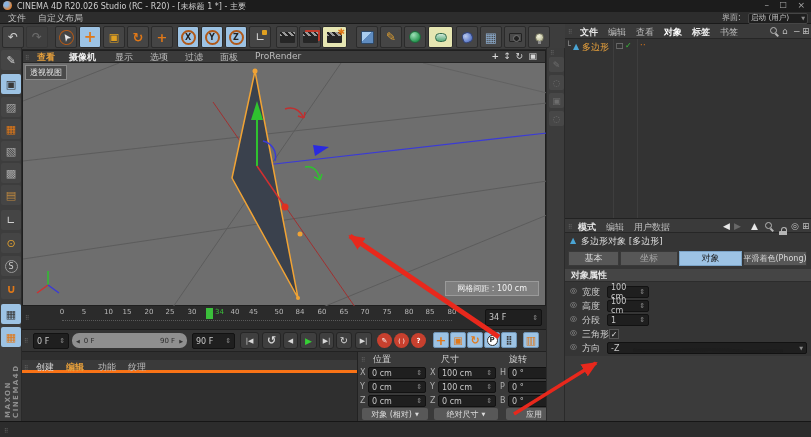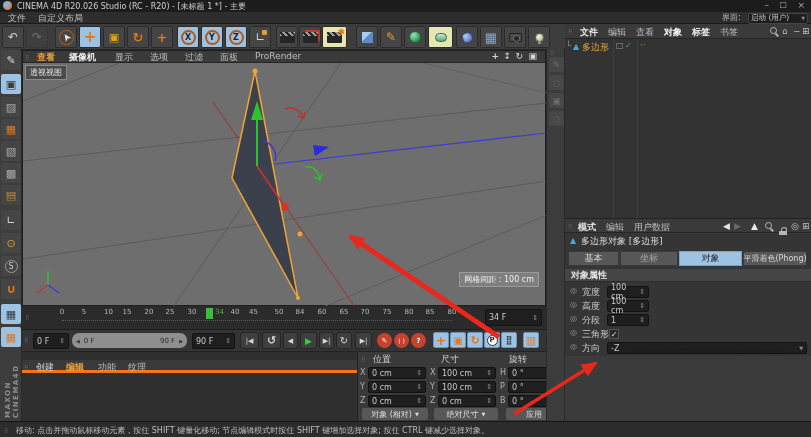--- a/index.html
+++ b/index.html
@@ -217,21 +217,21 @@
       <circle cx="232" cy="8" r="2.5" fill="#f0a335"></circle>
       <circle cx="275" cy="235" r="2" fill="#f0a335"></circle>
       <path d="M240,78 A16,16 0 0 1 252,98" stroke="#3a3ad8" stroke-width="1.5" fill="none"></path>
       <path d="M262,46 Q274,42 281,55 M281,55 l-6,-2 m6,2 l1,-6" stroke="#c03030" stroke-width="1.5" fill="none"></path>
       <path d="M282,104 Q294,102 297,117 M297,117 l-6,-3 m6,3 l2,-6" stroke="#2fc22f" stroke-width="1.5" fill="none"></path>
 
       <line x1="25" y1="222" x2="25" y2="208" stroke="#2fc22f" stroke-width="1.5"></line>
       <line x1="25" y1="222" x2="14" y2="230" stroke="#d03030" stroke-width="1.5"></line>
       <line x1="25" y1="222" x2="36" y2="230" stroke="#3a3ad8" stroke-width="1.5"></line>
     </svg>
-    <div class="abs" style="right:6px;bottom:18px;background:rgba(128,128,128,.92);border:1px solid #9a9a9a;color:#f0f0f0;font-size:8px;padding:1px 4px">网格间距 : 100 cm</div>
+    <div class="abs" style="right:6px;bottom:9px;background:rgba(128,128,128,.92);border:1px solid #9a9a9a;color:#f0f0f0;font-size:8px;padding:1px 11px">网格间距 : 100 cm</div>
   </div>
 
   <div class="abs" style="left:22px;top:306px;width:524px;height:24px;background:#2b2b2b;border-bottom:1px solid #1d1d1d">
     <span class="grip abs" style="left:3px;top:8px">⠿</span>
     <span class="abs" style="left:32px;top:2px;width:16px;text-align:center;font-size:7px;color:#b8b8b8">0</span>
     <span class="abs" style="left:54px;top:2px;width:16px;text-align:center;font-size:7px;color:#b8b8b8">5</span>
     <span class="abs" style="left:75px;top:2px;width:16px;text-align:right;font-size:7px;color:#b8b8b8">10</span>
     <span class="abs" style="left:97px;top:2px;width:16px;text-align:center;font-size:7px;color:#b8b8b8">15</span>
     <span class="abs" style="left:119px;top:2px;width:16px;text-align:center;font-size:7px;color:#b8b8b8">20</span>
     <span class="abs" style="left:140px;top:2px;width:16px;text-align:center;font-size:7px;color:#b8b8b8">25</span>
@@ -510,21 +510,20 @@
             <path d="M0,3 C30,6 70,0 110,4 C125,5 140,3 150,4" stroke="#1d1d1d" stroke-width="2.5" fill="none"></path>
           </svg>
         <span class="stp" style="font-size:5px">▼</span>
       </div>
     </div>
     <div class="abs" style="left:0;top:332px;width:246px;height:65px;background:#3b3b3b"></div>
   </div>
 
   <div class="abs" style="left:0;top:421px;width:811px;height:16px;background:#2c2c2c;border-top:1px solid #161616">
     <span class="grip abs" style="left:4px;top:5px">⠿</span>
-    <span class="abs" style="left:16px;top:3px;font-size:8px;color:#bdbdbd;white-space:nowrap">移动: 点击并拖动鼠标移动元素，按住 SHIFT 键量化移动; 节点编辑模式时按住 SHIFT 键增加选择对象; 按住 CTRL 键减少选择对象。</span>
   </div>
 
   <svg width="811" height="437" viewBox="0 0 811 437" style="position:absolute;left:0;top:0;pointer-events:none;z-index:99">
     <defs>
       <marker id="ah" markerUnits="userSpaceOnUse" markerWidth="16" markerHeight="14" refX="14" refY="7" orient="auto">
         <path d="M0,0 L16,7 L0,14 Z" fill="#e8281c"></path>
       </marker>
     </defs>
     <line x1="499" y1="337" x2="350" y2="236" stroke="#e8281c" stroke-width="5" marker-end="url(#ah)"></line>
     <line x1="514" y1="414" x2="596" y2="363" stroke="#e8281c" stroke-width="3.5" marker-end="url(#ah)"></line>

